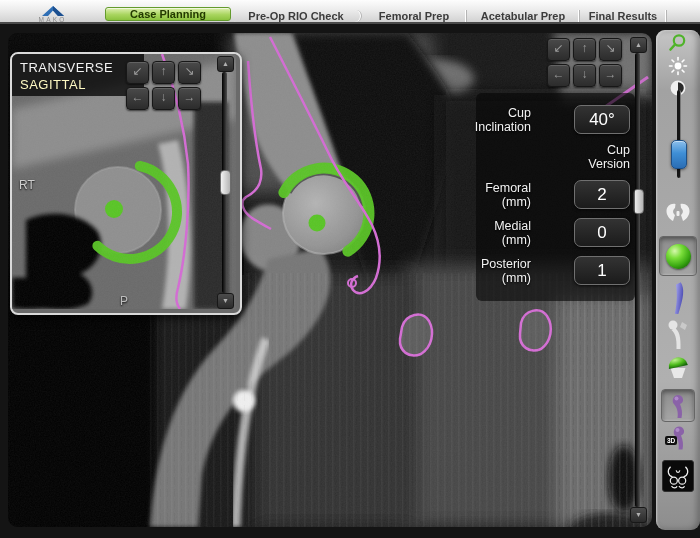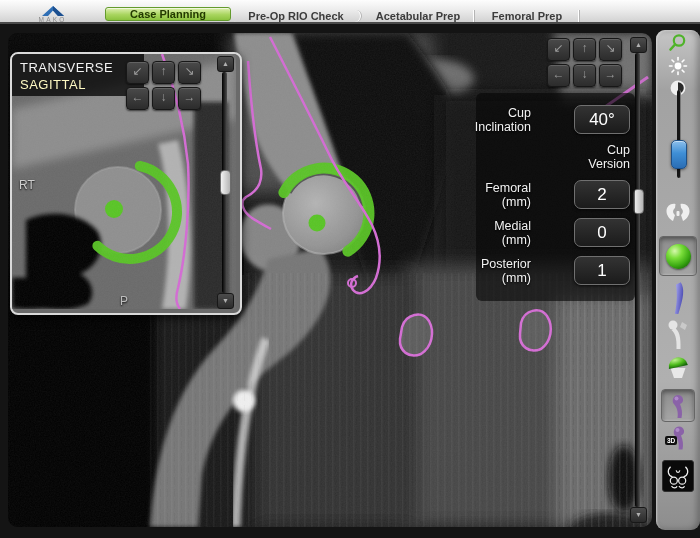--- a/index.html
+++ b/index.html
@@ -124,25 +124,28 @@
       <path d="M15,1 L26,11 L20,11 L15,5.5 Z" fill="#1c4f8f"></path>
     </svg>
     <span class="logo-word">MAKO</span>
   </div>
   <div class="tab t0 active">
       <span>Case Planning</span>
     </div>
   <div class="tab t1">
       <span>Pre-Op RIO Check</span>
     </div>
+  <div class="tab t2">
+      <span>Femoral Prep</span>
+    </div>
   <div class="tab t3">
       <span>Acetabular Prep</span>
     </div>
-  <div class="tab t2">
-      <span>Femoral Prep</span>
+  <div class="tab t4">
+      <span>Final Results</span>
     </div>
   <div class="tab-filler"></div>
 </header>
 
 <main class="ct-view">
 
   <svg width="644" height="494" viewBox="0 0 644 494">
     <defs>
       <filter id="b2">
           <feGaussianBlur stdDeviation="2"></feGaussianBlur>

